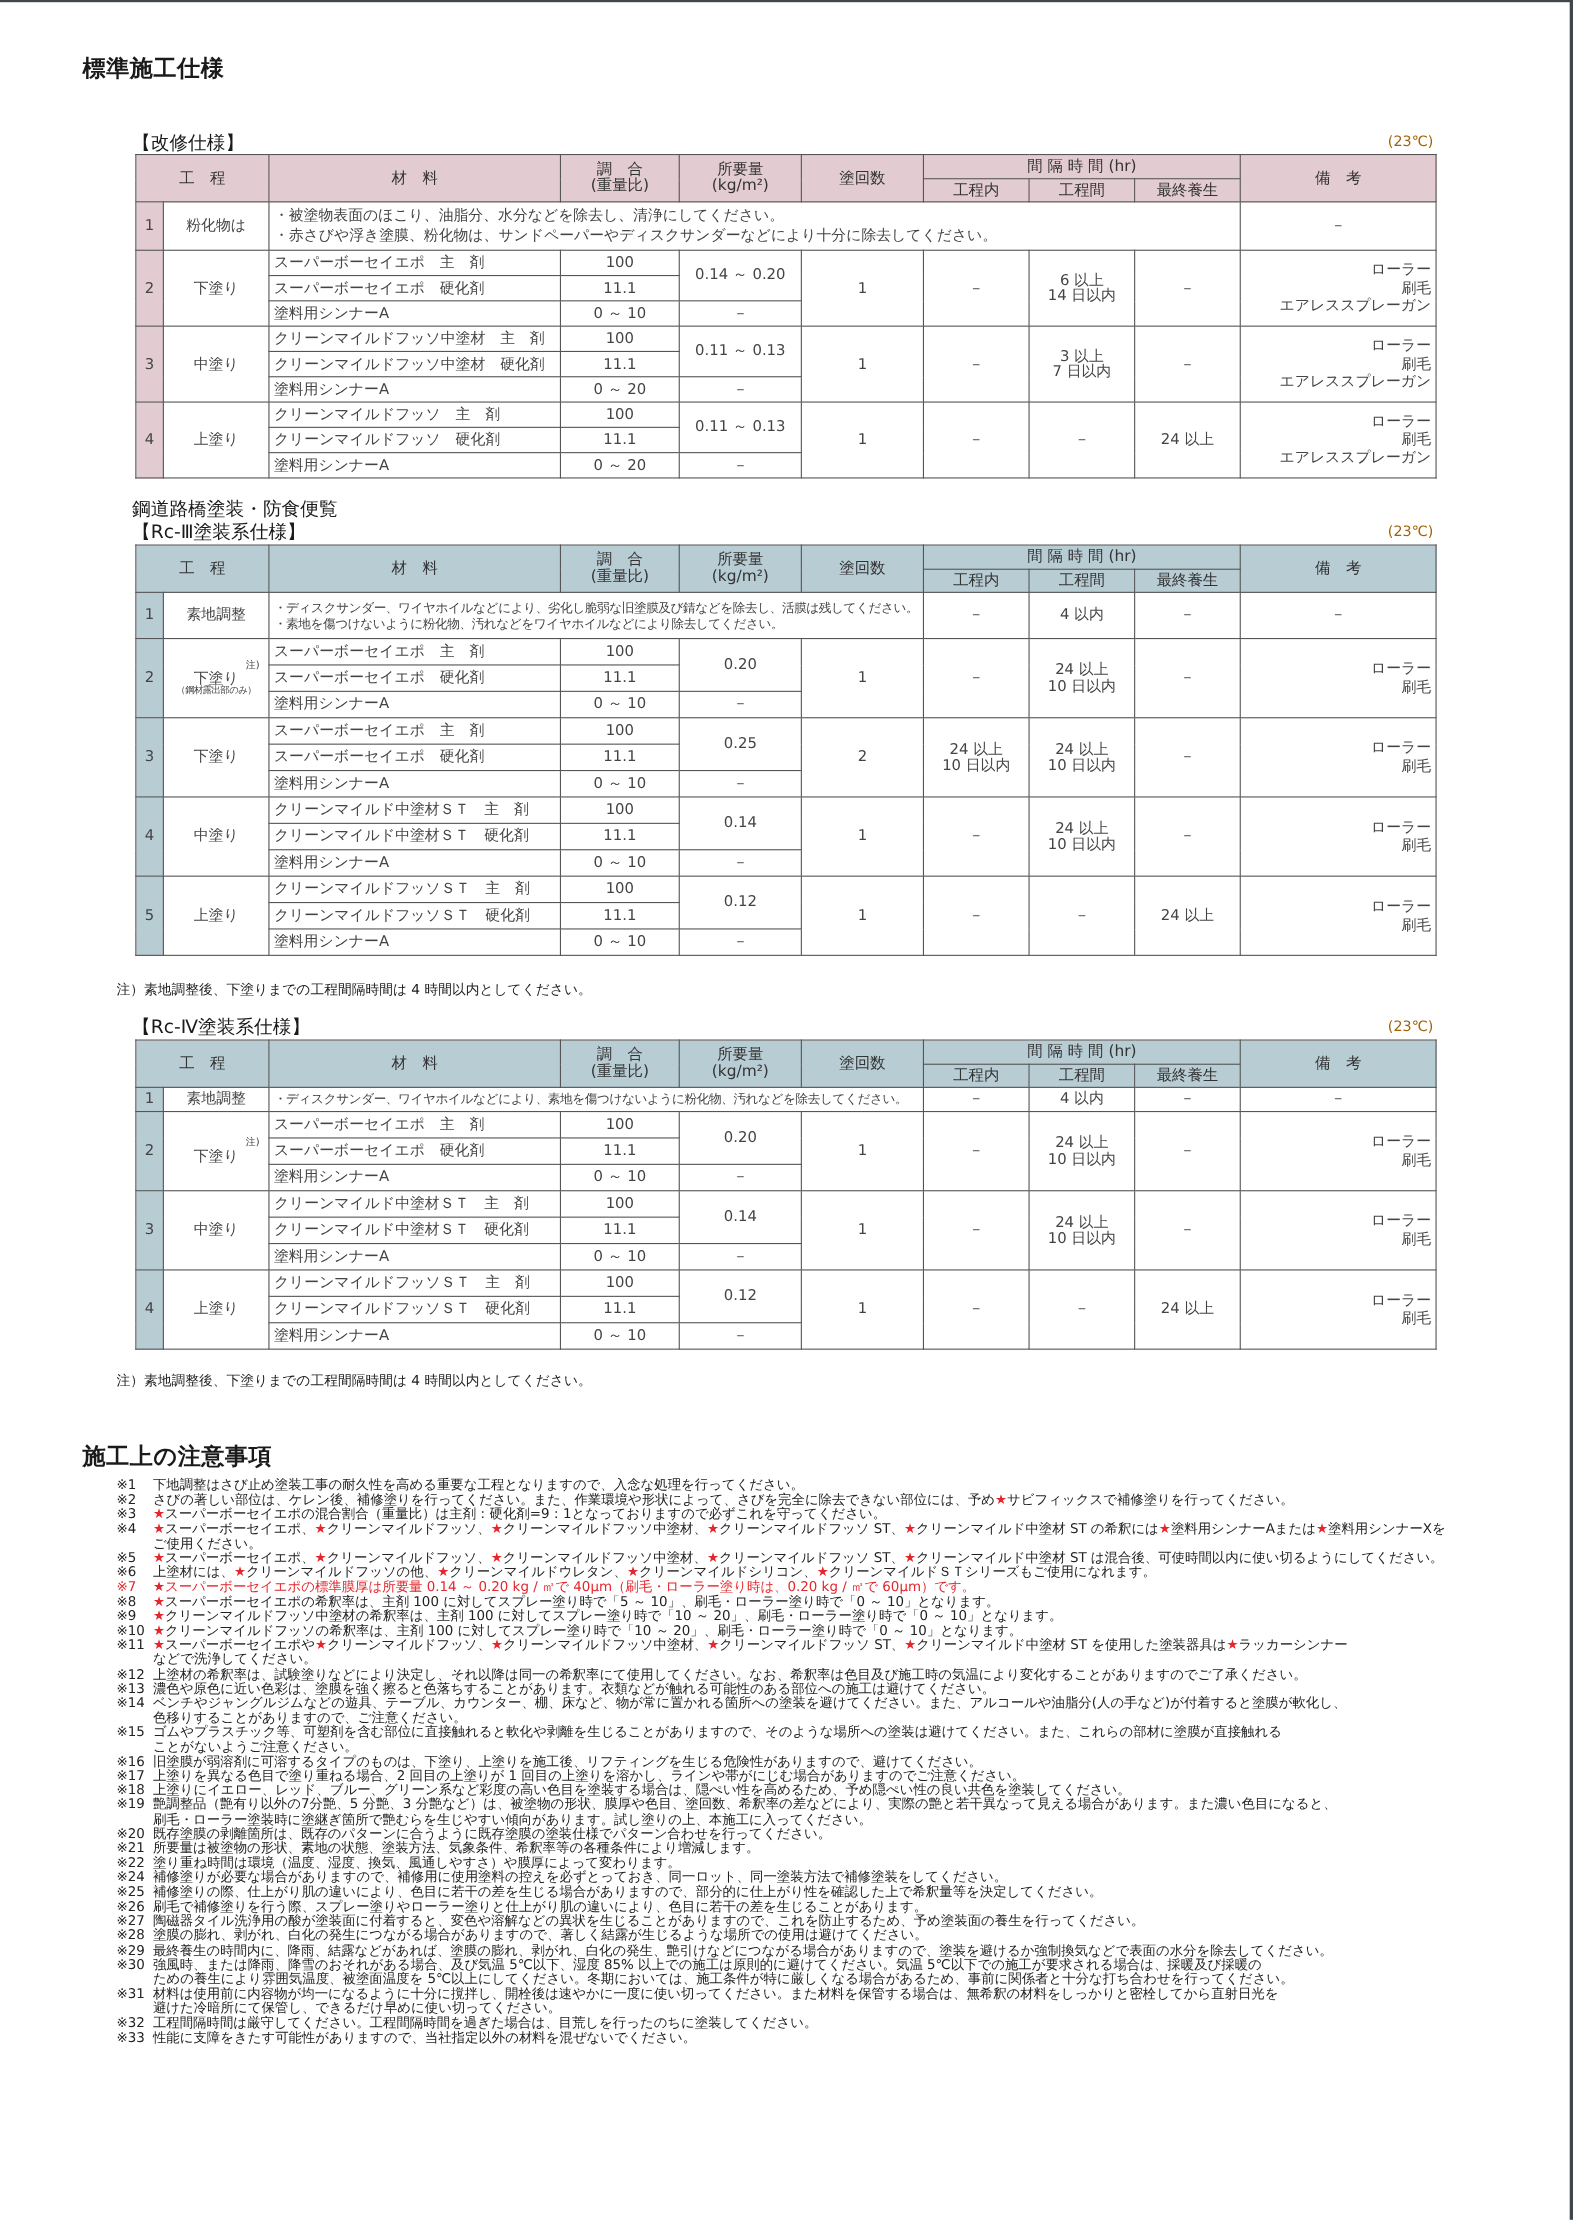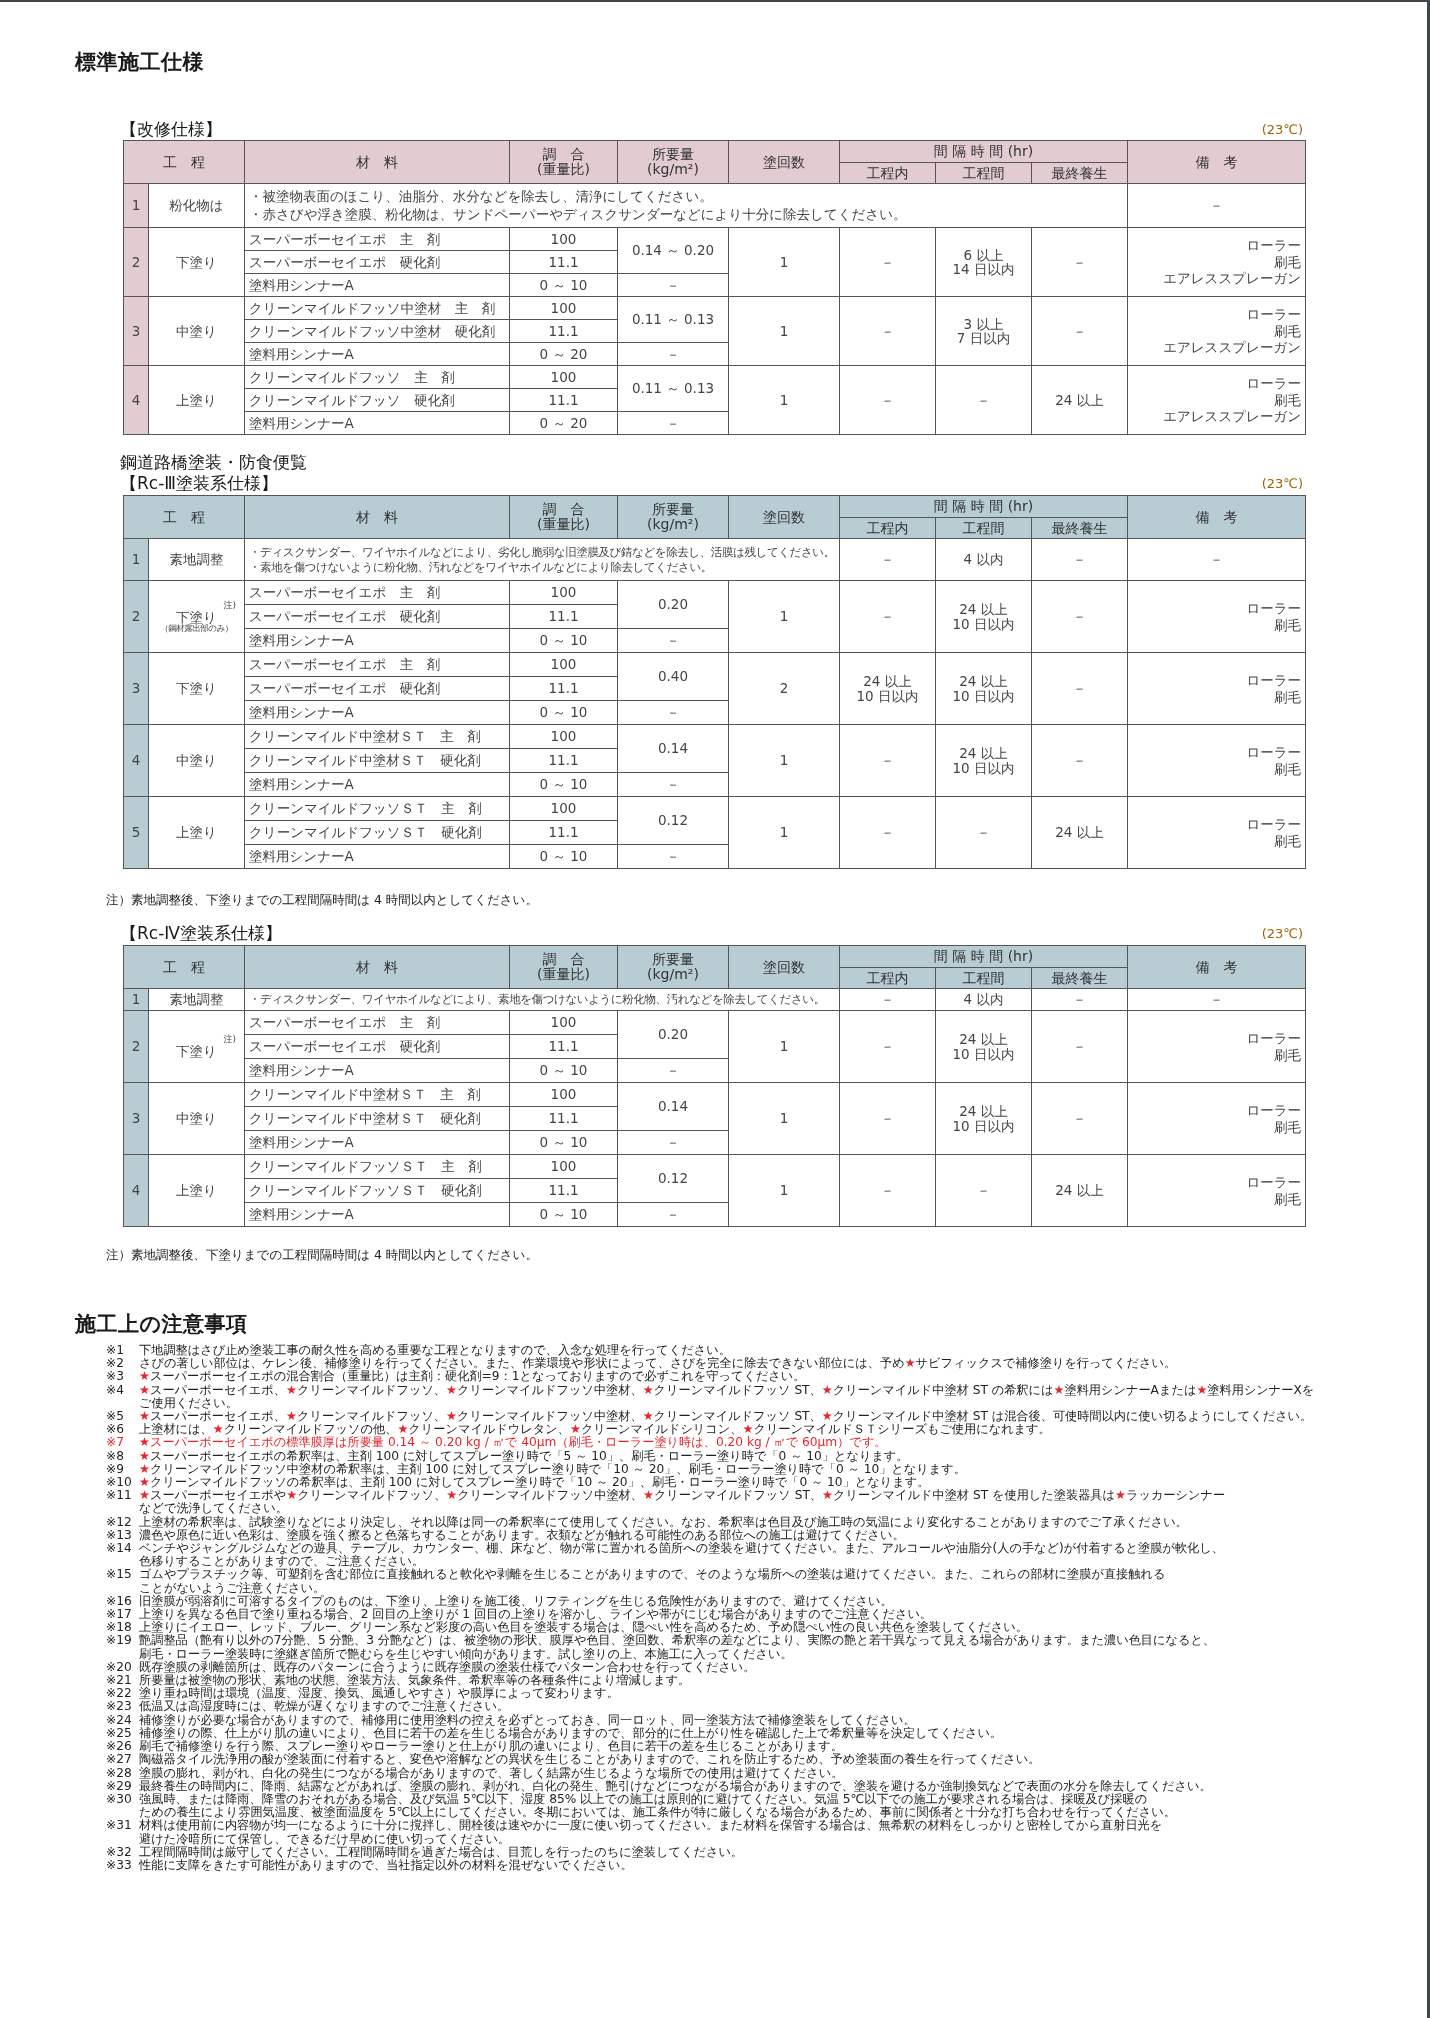--- a/index.html
+++ b/index.html
@@ -209,21 +209,21 @@
       <tr style="height:24px">
         <td class="mat">塗料用シンナーA</td>
         <td>0 ～ 10</td>
         <td>－</td>
       </tr>
         <tr style="height:24px">
         <td class="num" rowspan="3">3</td>
         <td rowspan="3">下塗り</td>
         <td class="mat">スーパーボーセイエポ　主　剤</td>
         <td>100</td>
-        <td rowspan="2">0.40</td>
+        <td rowspan="2">0.25</td>
         <td rowspan="3">2</td>
         <td rowspan="3" class="iv">24 以上<br>10 日以内</td>
         <td rowspan="3" class="iv">24 以上<br>10 日以内</td>
         <td rowspan="3">－</td>
         <td rowspan="3" class="note">ローラー<br>刷毛</td>
       </tr>
       <tr style="height:24px">
         <td class="mat">スーパーボーセイエポ　硬化剤</td>
         <td>11.1</td>
       </tr>
@@ -473,24 +473,20 @@
   </div>
   <div class="note-row">
     <span class="mk">※21</span>
     <span class="tx">所要量は被塗物の形状、素地の状態、塗装方法、気象条件、希釈率等の各種条件により増減します。</span>
   </div>
   <div class="note-row">
     <span class="mk">※22</span>
     <span class="tx">塗り重ね時間は環境（温度、湿度、換気、風通しやすさ）や膜厚によって変わります。</span>
   </div>
   <div class="note-row">
-    <span class="mk">※23</span>
-    <span class="tx">低温又は高湿度時には、乾燥が遅くなりますのでご注意ください。</span>
-  </div>
-  <div class="note-row">
     <span class="mk">※24</span>
     <span class="tx">補修塗りが必要な場合がありますので、補修用に使用塗料の控えを必ずとっておき、同一ロット、同一塗装方法で補修塗装をしてください。</span>
   </div>
   <div class="note-row">
     <span class="mk">※25</span>
     <span class="tx">補修塗りの際、仕上がり肌の違いにより、色目に若干の差を生じる場合がありますので、部分的に仕上がり性を確認した上で希釈量等を決定してください。</span>
   </div>
   <div class="note-row">
     <span class="mk">※26</span>
     <span class="tx">刷毛で補修塗りを行う際、スプレー塗りやローラー塗りと仕上がり肌の違いにより、色目に若干の差を生じることがあります。</span>

